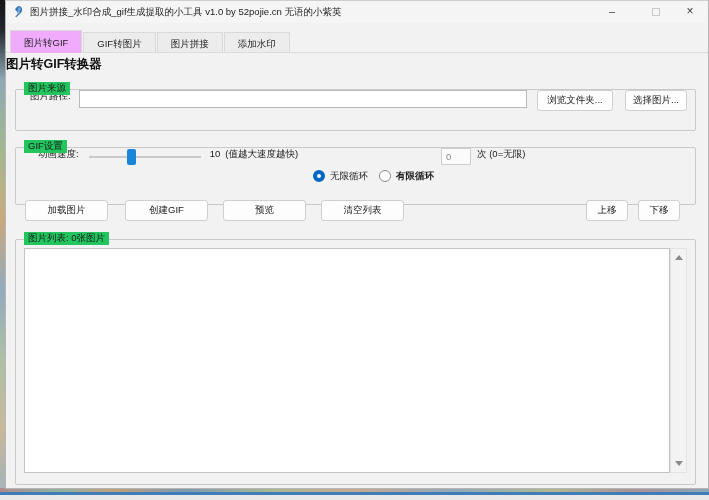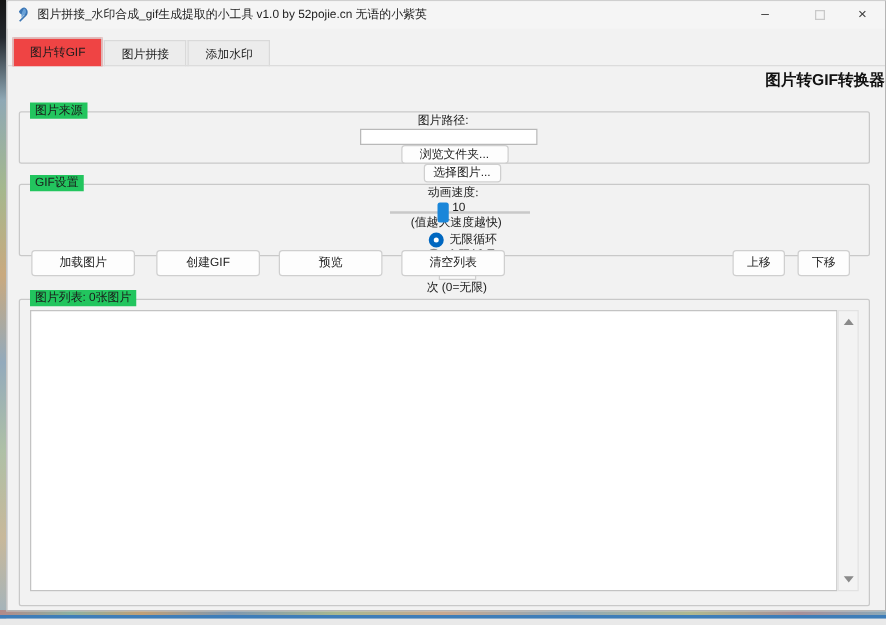--- a/index.html
+++ b/index.html
@@ -48,55 +48,55 @@
   }
   .tb-close { left:675px; font-size:12px; }
 
   
   .tabbar { position:absolute; left:4px; top:29px; height:23px; display:flex; align-items:flex-end; }
   .tab {
     height:21px; padding:0 13px; line-height:21px; background:#ececec;
     border:1px solid #d9d9d9; border-bottom:none; margin-right:1px;
     font-size:9.5px; color:#1c1c1c; white-space:nowrap;
   }
-  .tab.active { background:#ef4444; height:23px; line-height:23px; position:relative; z-index:2; }
+  .tab.active { background:#f0abfc; height:23px; line-height:23px; position:relative; z-index:2; }
   .pane-top-line { position:absolute; left:0; top:51px; width:100%; height:1px; background:#dcdcdc; }
 
   
   .heading {
-    position:absolute; left:0; top:55px; width:100%; text-align:right;
+    position:absolute; left:0; top:55px; width:100%; text-align:left;
     font-size:12.5px; font-weight:bold; color:#111;
   }
 
   
   .groupbox { position:absolute; border:1px solid #c9c9c9; border-radius:2px; }
   .gb-title {
     position:absolute; top:-8px; left:8px; background:#22c55e; padding:0 4px;
     font-size:9.5px; color:#1a1a1a; white-space:nowrap;
   }
   .gb-source { left:9px; top:88px; width:681px; height:42px; }
   .gb-gif    { left:9px; top:146px; width:681px; height:58px; }
   .gb-list   { left:9px; top:238px; width:681px; height:246px; }
 
-  .gb-row { display:flex; align-items:center; height:100%;flex-direction:column; }
+  .gb-row { display:flex; height:100%; }
 
   
   .gb-source .gb-row { padding:0 8px 0 14px; }
   .path-label { margin-right:8px; white-space:nowrap; }
   .path-input {
     flex:1; height:18px; border:1px solid #b9b9b9; background:#ffffff;
     font-family:inherit; font-size:9.5px; padding:0 4px; outline:none;
   }
   .btn {
     height:21px; background:#fdfdfd; border:1px solid #cfcfcf; border-radius:3px;
     font-family:inherit; font-size:9.5px; color:#1a1a1a; text-align:center;
     white-space:nowrap; cursor:default;
   }
-  .btn-browse { width:86px; margin-left:10px; }
-  .btn-select { width:62px; margin-left:22px; }
+  .btn-browse { width:76px; margin-left:10px; }
+  .btn-select { width:62px; margin-left:12px; }
 
   
   .gb-gif .gb-row { padding:0 8px 0 22px; }
   .speed-label { white-space:nowrap;font-family:Liberation Serif, serif; }
   .slider { position:relative; width:112px; height:18px; margin-left:10px; }
   .slider .track { position:absolute; left:0; right:0; top:8px; height:2px; background:#c9c9c9; }
   .slider .thumb {
     position:absolute; left:38px; top:1px; width:9px; height:16px;
     background:#1a86d9; border-radius:2px;
   }
@@ -160,20 +160,21 @@
       <path d="M9.0 2.2 C10.6 3.0 11.4 5.2 10.4 7.2 L6.4 11.2 C6.0 9.0 7.0 4.0 9.0 2.2 Z" fill="#6aa2d8"></path>
     </svg>
     <span class="title-text">图片拼接_水印合成_gif生成提取的小工具 v1.0 by 52pojie.cn 无语的小紫英</span>
     <span class="tb-btn tb-min">–</span>
     <span class="tb-btn tb-max"><span class="max-square"></span></span>
     <span class="tb-btn tb-close">×</span>
   </div>
 
   <div class="tabbar">
     <div class="tab active">图片转GIF</div>
+    <div class="tab">GIF转图片</div>
     <div class="tab">图片拼接</div>
     <div class="tab">添加水印</div>
   </div>
   <div class="pane-top-line"></div>
 
   <div class="heading">图片转GIF转换器</div>
 
   <div class="groupbox gb-source">
     <span class="gb-title">图片来源</span>
     <div class="gb-row">

